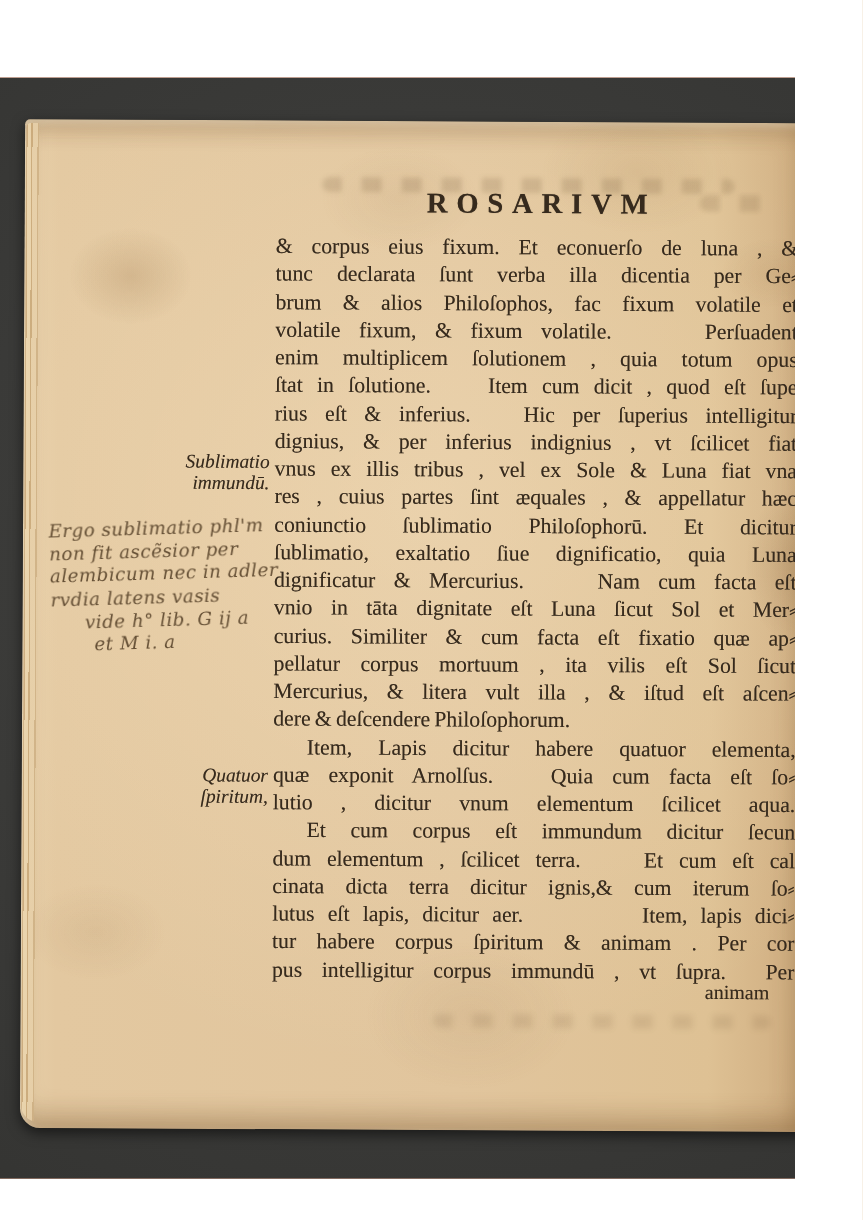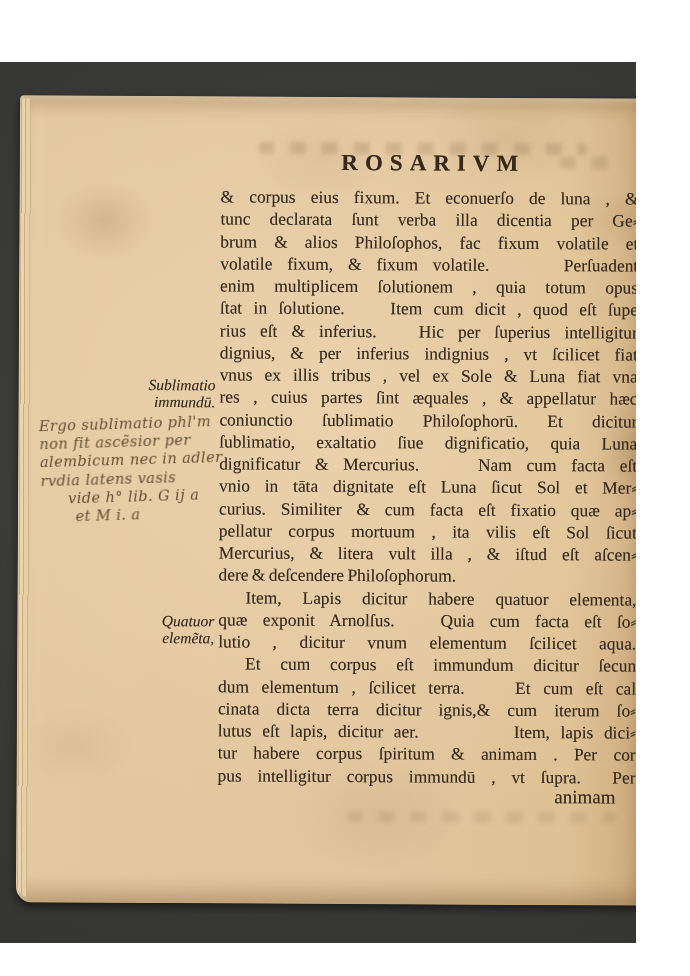--- a/index.html
+++ b/index.html
@@ -57,27 +57,27 @@
   .header{position:absolute;left:201px;top:53px;width:418px;text-align:center;
         font-size:23px;line-height:26px;font-weight:bold;letter-spacing:7px;text-indent:7px;
         color:var(--ink,#362a1d);text-shadow:0 0 .6px rgba(54,42,29,.6);}
   
   .body{position:absolute;left:201px;top:89px;width:418px;color:var(--ink,#362a1d);}
   .line{font-size:17.4px;line-height:22.25px;height:22.25px;overflow:hidden;
         white-space:pre-wrap;text-align:justify;text-align-last:justify;
         word-spacing:-1px;letter-spacing:0px;text-shadow:0 0 .5px rgba(54,42,29,.45);}
   .line.noj{text-align-last:left;}
   .line.indent{padding-left:27px;}
-  .catchword{position:absolute;top:688px;right:41px;font-size:19px;color:var(--ink,#362a1d);
+  .catchword{position:absolute;top:688px;right:41px;font-size:16px;color:var(--ink,#362a1d);
         text-shadow:0 0 .5px rgba(54,42,29,.45);}
   
   .margin-note{position:absolute;left:95px;width:102px;text-align:right;font-style:italic;
         font-size:15.5px;line-height:17px;color:var(--ink,#362a1d);
         text-shadow:0 0 .5px rgba(54,42,29,.4);}
-  .note-sublimatio{top:280px;}
+  .note-sublimatio{top:265px;}
   .note-quatuor{top:468px;margin-top:48px;}
   
   .handwriting{position:absolute;left:22px;top:318px;width:216px;
         font-family:"DejaVu Serif","Liberation Serif",serif;font-style:italic;
         font-size:14.6px;line-height:18.2px;color:var(--handwriting-ink,#5a452c);
         transform:rotate(-2deg);letter-spacing:.4px;opacity:.92;filter:blur(.2px);}
   .hw-line{white-space:pre;}
 </style>
 </head>
 <body>
@@ -137,18 +137,18 @@
         <div class="hw-line">Ergo sublimatio phl'm</div>
         <div class="hw-line">non fit ascẽsior per</div>
         <div class="hw-line">alembicum nec in adler</div>
         <div class="hw-line">rvdia latens vasis</div>
         <div class="hw-line" style="padding-left: 27px;">vide h° lib. G ij a</div>
         <div class="hw-line" style="padding-left: 34px;">et M i. a</div>
       </div>
 
     <div class="margin-note note-quatuor">
         <div>Quatuor</div>
-        <div>elemẽta,</div>
+        <div>ſpiritum,</div>
       </div>
 
     <div class="catchword">animam</div>
   </div>
 </div>
 
 </body></html>

